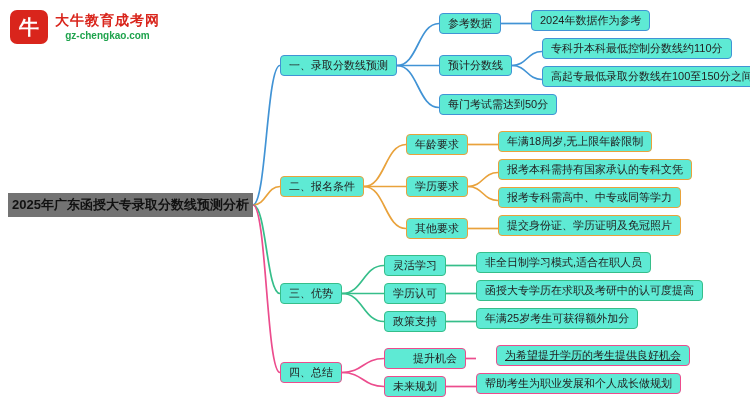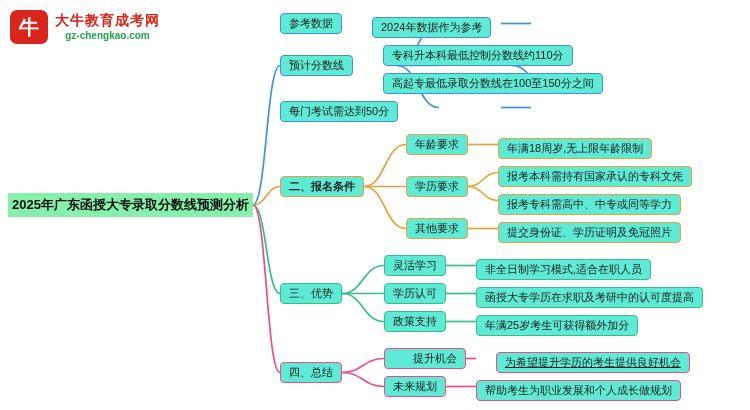--- a/index.html
+++ b/index.html
@@ -11,30 +11,30 @@
   .logo{position:absolute;top:10px;left:10px;display:flex;align-items:center;gap:7px;z-index:2;}
   .logo-mark{width:38px;height:34px;background:#d9251c;color:#ffffff;border-radius:7px;
              display:flex;align-items:center;justify-content:center;
              font-size:20px;font-weight:700;}
   .logo-title{color:#d9251c;font-weight:700;font-size:14px;letter-spacing:1px;line-height:1.25;}
   .logo-url{color:#1fa34d;font-size:10px;font-weight:700;text-align:center;line-height:1.2;}
 
   
   .root-node{position:absolute;left:8px;top:50%;transform:translateY(-50%);
              font-size:13px;font-weight:700;color:#111;white-space:nowrap;
-             background:#86efac;padding:3px 4px;z-index:1;}
+             background:#737373;padding:3px 4px;z-index:1;}
 
   
   .map{position:absolute;left:280px;top:0;height:410px;display:flex;flex-direction:column;
        justify-content:center;gap:9px;z-index:1;}
   .branch{display:flex;align-items:center;}
   .subcol{display:flex;flex-direction:column;}
   .subrow{display:flex;align-items:center;}
   .leafcol{display:flex;flex-direction:column;}
-  .leafrow{height:28px;display:flex;align-items:flex-end;}
+  .leafrow{height:28px;display:flex;align-items:flex-start;}
   .node{position:relative;background:#5eead4;border:1.6px solid #999;border-radius:4px;
         padding:2px 8px;font-size:11px;color:#222;white-space:nowrap;z-index:1;}
   .branch > .node{margin-right:42px;font-weight:400;}
   .subrow > .node{margin-right:30px;}
 </style>
 </head>
 <body>
 
 <div id="stage">
   <svg id="links" width="750" height="410" viewBox="0 0 750 410">
@@ -75,20 +75,21 @@
     <div class="logo-text">
       <div class="logo-title">大牛教育成考网</div>
       <div class="logo-url">gz-chengkao.com</div>
     </div>
   </div>
 
   <div class="root-node" id="rootNode">2025年广东函授大专录取分数线预测分析</div>
 
   <div class="map" id="map">
       <div class="branch">
+        <div class="node" style="border-color: rgb(65, 147, 213);">一、录取分数线预测</div>
         <div class="subcol">
           <div class="subrow">
             <div class="node" style="border-color: rgb(65, 147, 213);">参考数据</div>
             <div class="leafcol">
               <div class="leafrow">
                 <div class="node" style="border-color: rgb(65, 147, 213);">2024年数据作为参考</div>
               </div>
             </div>
           </div>
           <div class="subrow">
@@ -105,21 +106,21 @@
           <div class="subrow">
             <div class="leafcol">
               <div class="leafrow">
                 <div class="node" style="border-color: rgb(65, 147, 213);">每门考试需达到50分</div>
               </div>
             </div>
           </div>
         </div>
       </div>
       <div class="branch">
-        <div class="node" style="border-color: rgb(233, 162, 59); font-weight: bold;">二、报名条件</div>
+        <div class="node" style="border-color: rgb(233, 162, 59);">二、报名条件</div>
         <div class="subcol">
           <div class="subrow">
             <div class="node" style="border-color: rgb(233, 162, 59);">年龄要求</div>
             <div class="leafcol">
               <div class="leafrow">
                 <div class="node" style="border-color: rgb(233, 162, 59);">年满18周岁,无上限年龄限制</div>
               </div>
             </div>
           </div>
           <div class="subrow">

